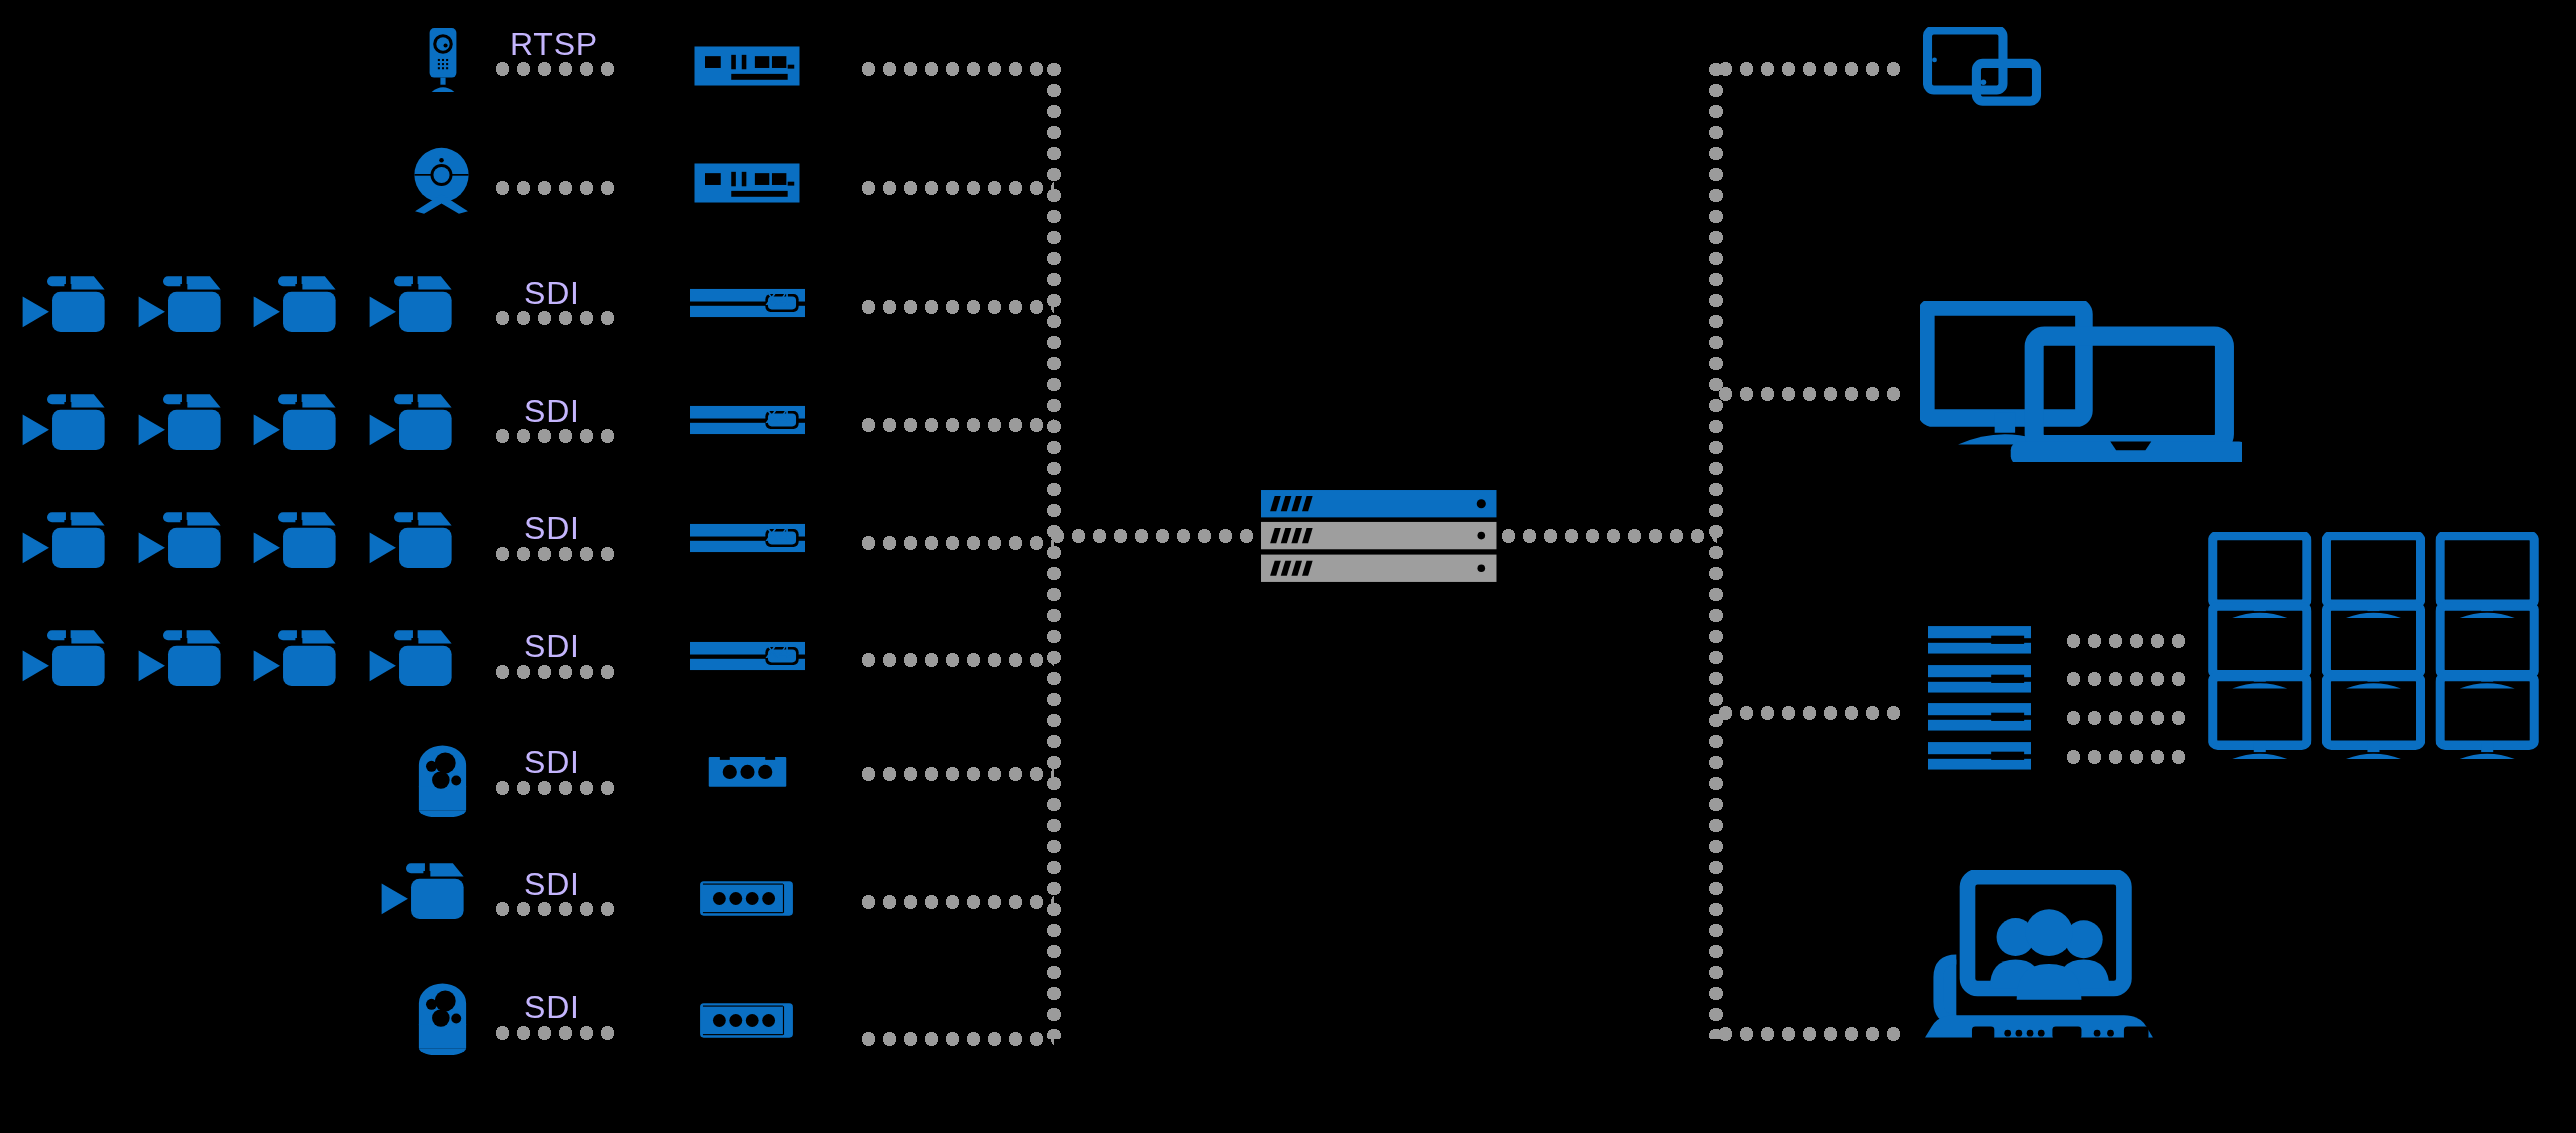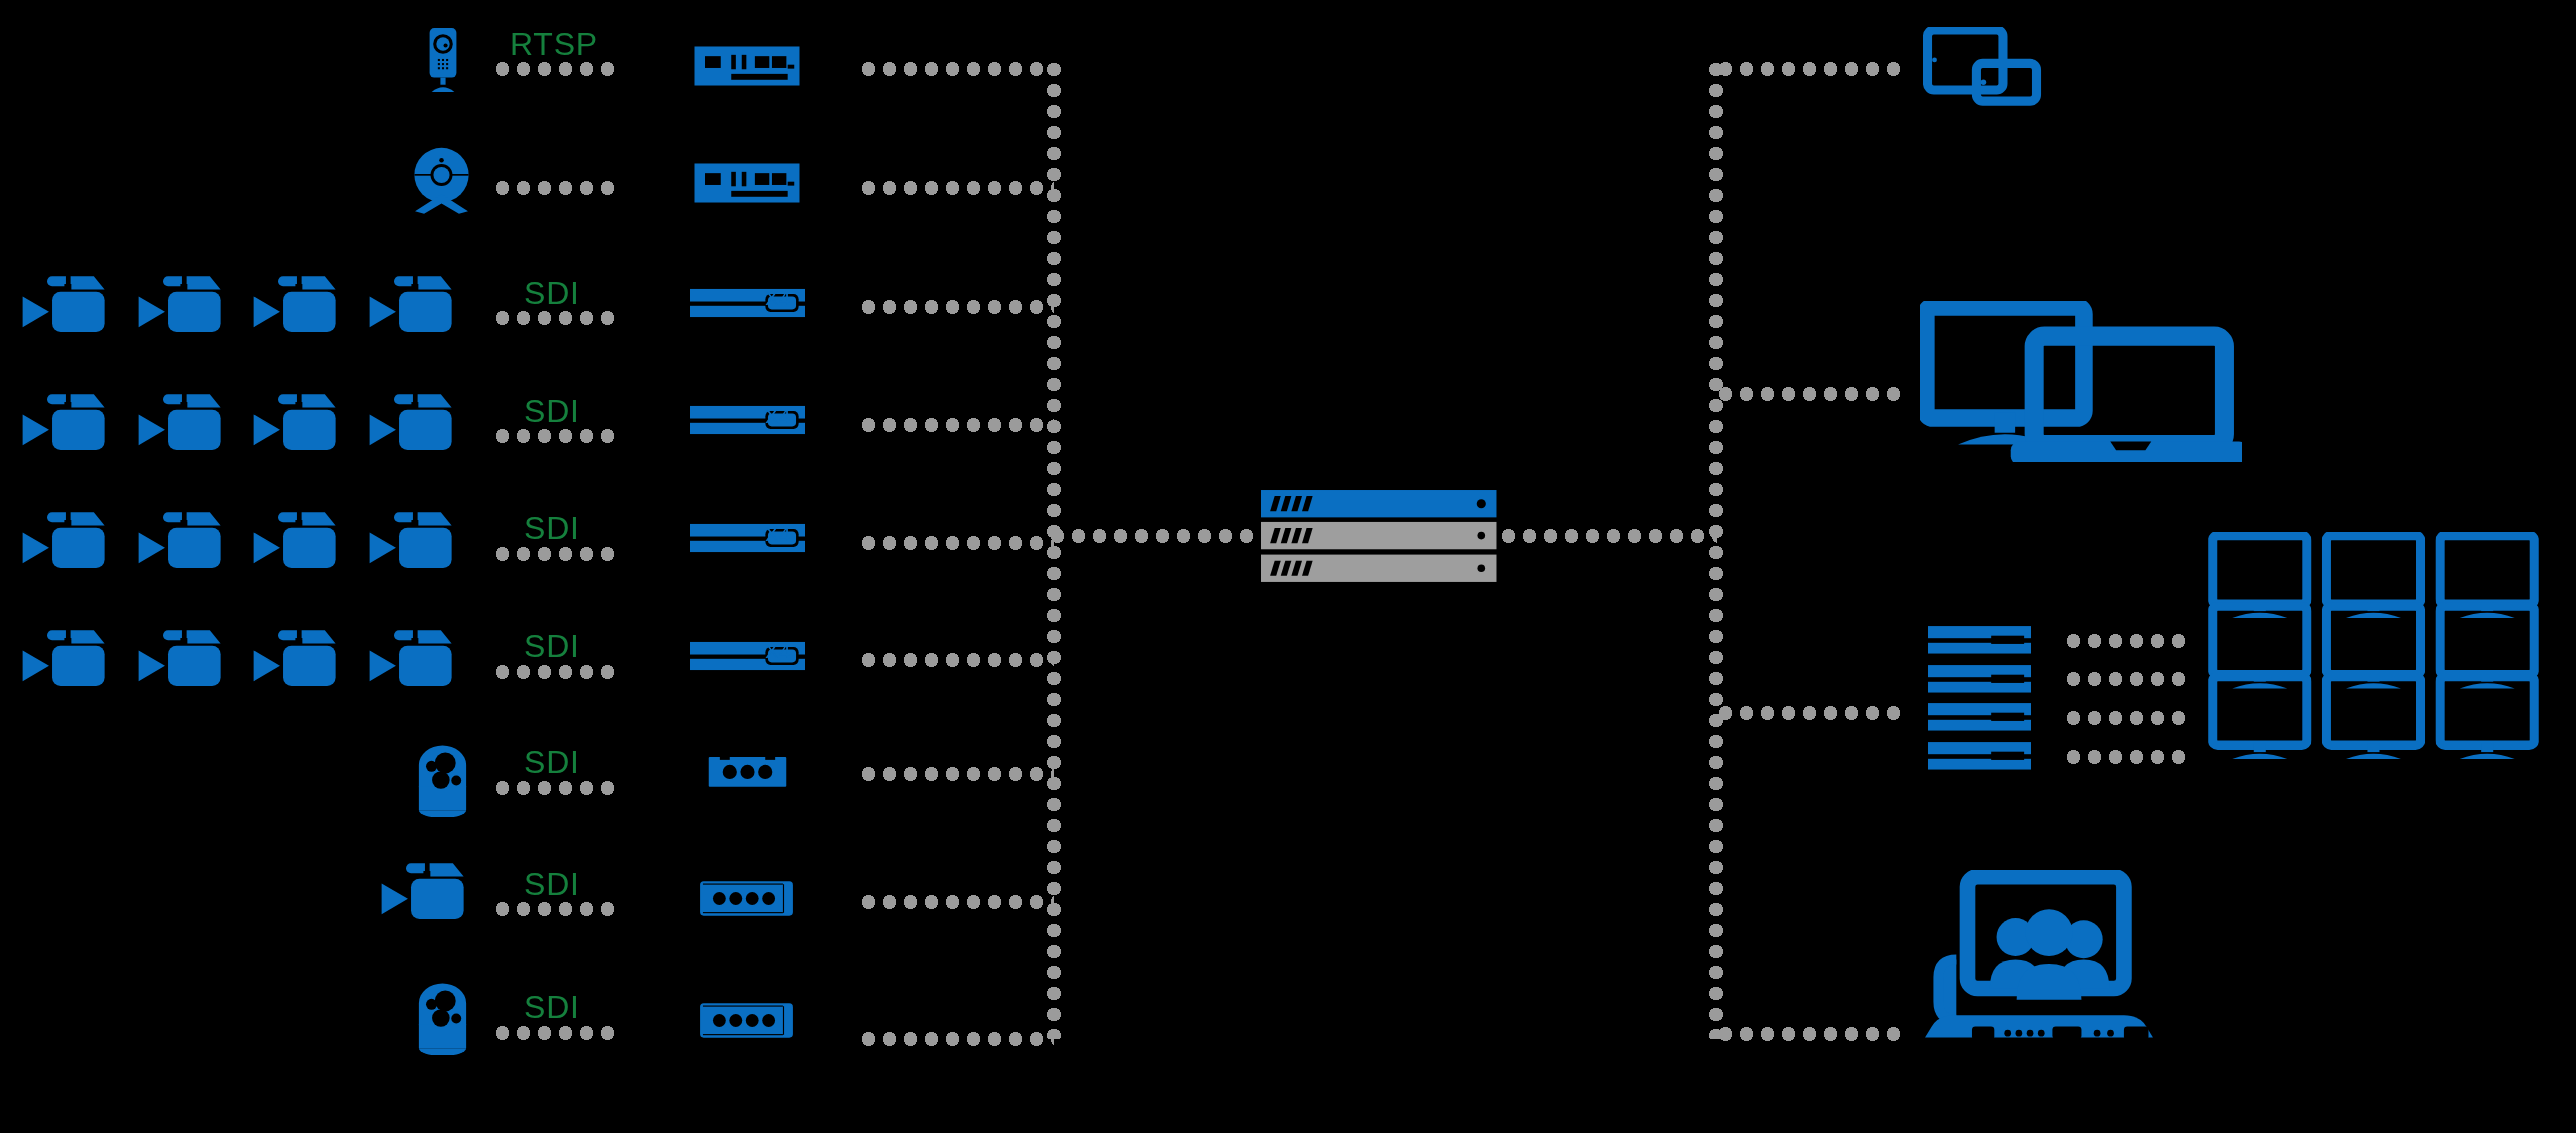--- a/index.html
+++ b/index.html
@@ -1,20 +1,20 @@
 <!DOCTYPE html>
 <html style="font-size:12px"><head>
 <meta charset="utf-8">
 <title>Video Over IP System Diagram</title>
 <style>
   html,body{margin:0;padding:0;background:#000;}
   body{font-family:"Liberation Sans",sans-serif;}
   #stage{position:relative;width:2576px;height:1133px;background:#000;overflow:hidden;}
   .abs{position:absolute;}
-  .lbl{position:absolute;color:#15803d;font-size:32px;font-family:"Liberation Sans",sans-serif;
+  .lbl{position:absolute;color:#c4b5fd;font-size:32px;font-family:"Liberation Sans",sans-serif;
        letter-spacing:0.8px;white-space:nowrap;}
   
   .dotH{position:absolute;height:13.7px;
         background-image:radial-gradient(circle closest-side,#9b9b9b 98%,transparent 100%);
         background-size:21px 13.7px;background-repeat:repeat-x;background-position:0 0;}
   .dotV{position:absolute;width:13.7px;
         background-image:radial-gradient(circle closest-side,#9b9b9b 98%,transparent 100%);
         background-size:13.7px 21px;background-repeat:repeat-y;background-position:0 0;}
   svg{display:block;overflow:visible;}
   .blue{fill:#0a6fc2;}

